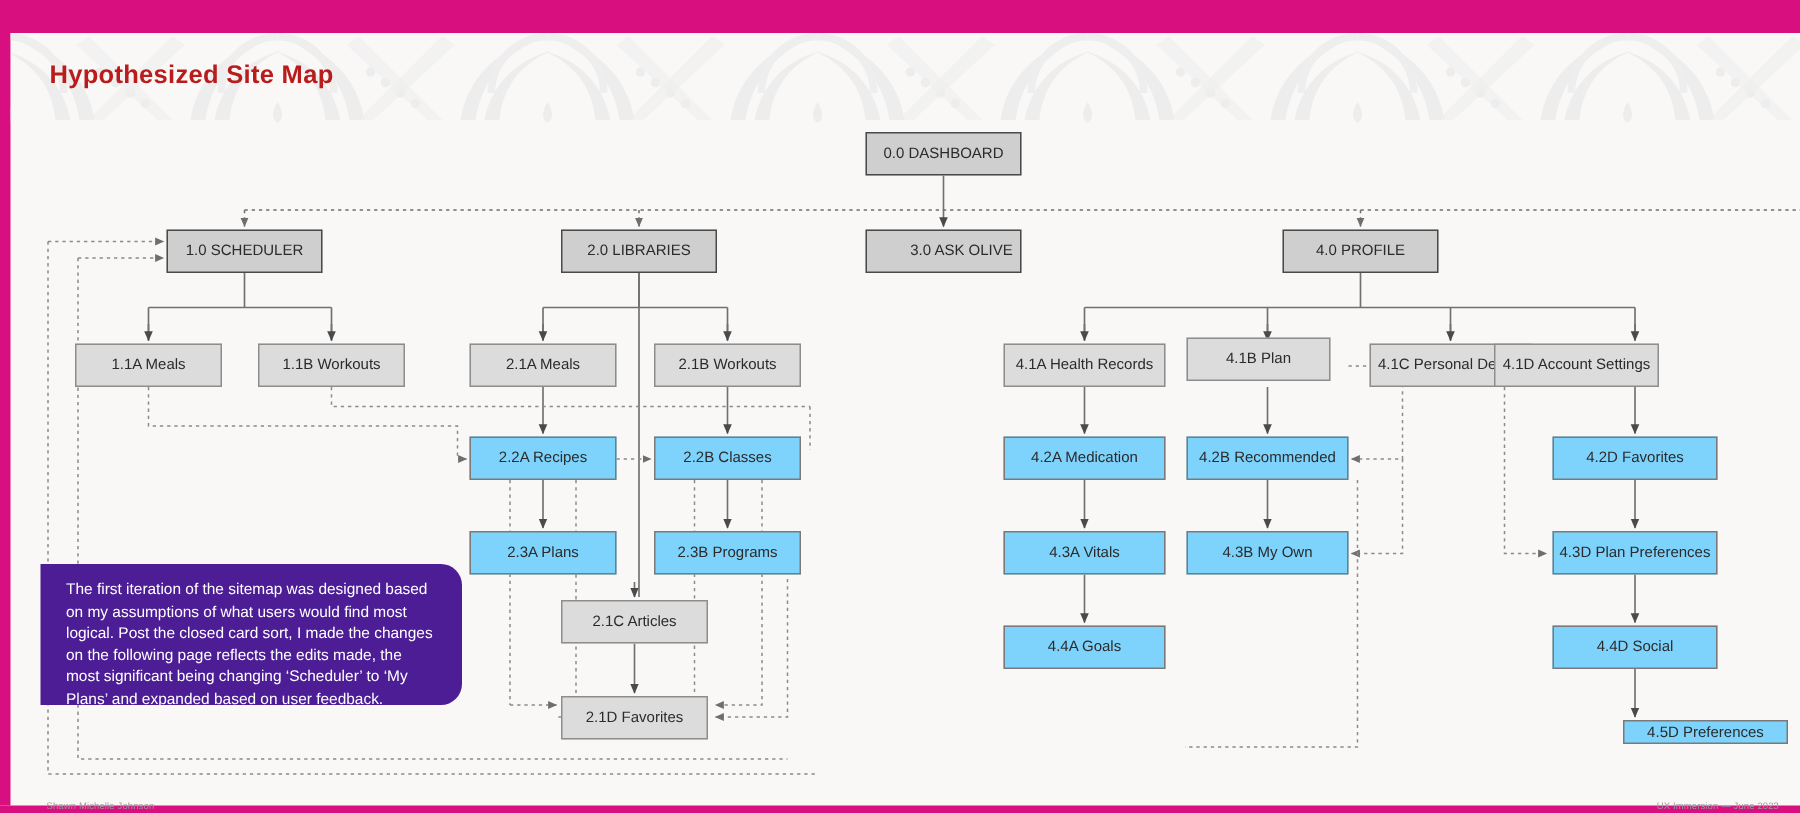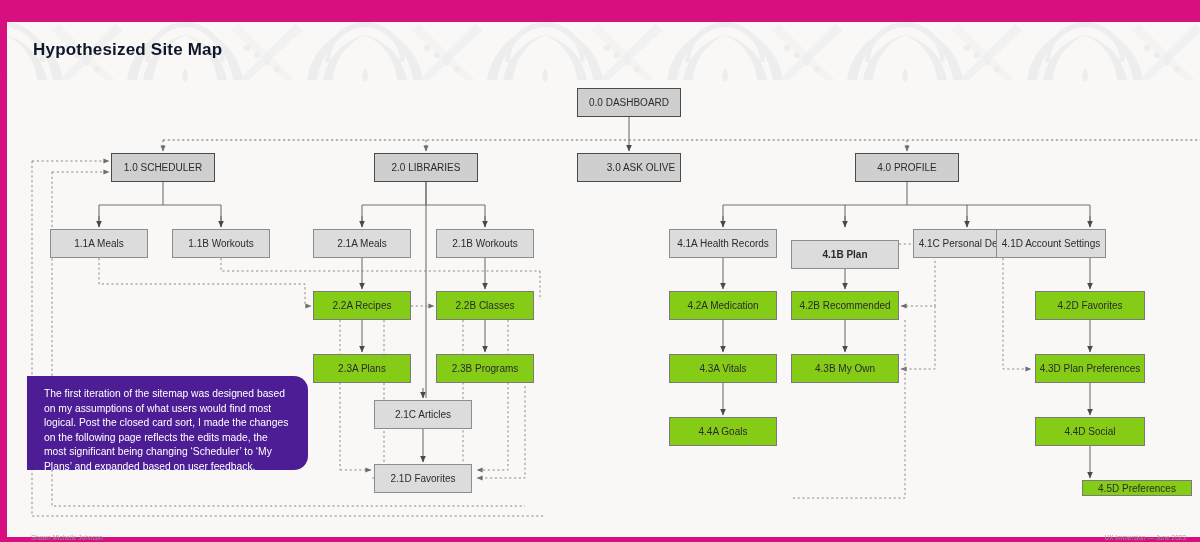--- a/index.html
+++ b/index.html
@@ -15,38 +15,38 @@
   .bar-top{position:absolute;left:0;top:0;width:1200px;height:22px;background:#d80f7f;}
   .bar-bottom{position:absolute;left:0;bottom:0;width:1200px;height:5px;background:#d80f7f;}
   .rail-left{position:absolute;left:0;top:22px;width:7px;height:515px;background:#d80f7f;}
 
   
   .ornament{position:absolute;left:7px;top:22px;width:1193px;height:60px;overflow:hidden;}
   .ornament svg{display:block;}
 
   .title{
     position:absolute;left:33px;top:40px;
-    font-size:17px;font-weight:bold;color:#0f172a;letter-spacing:.2px;
+    font-size:17px;font-weight:bold;color:#b91c1c;letter-spacing:.2px;
     white-space:nowrap;
   }
 
   
   #canvas{position:absolute;left:0;top:0;width:1200px;height:542px;}
   #wires{position:absolute;left:0;top:0;}
 
   
   .node{
     position:absolute;box-sizing:border-box;
     display:flex;align-items:center;justify-content:center;
     font-size:10px;color:#2b2b2b;text-align:center;
     line-height:1.1;white-space:nowrap;
   }
   .node.filled{background:#cfcfcf;border:1.4px solid #4a4a4a;}
   .node.soft{background:#dcdcdc;border:1.2px solid #8d8d8d;}
-  .node.plain{background:#84cc16;border:1.2px solid #7a7a7a;}
+  .node.plain{background:#7dd3fc;border:1.2px solid #7a7a7a;}
 
   
   .callout{
     position:absolute;left:27px;top:376px;width:281px;height:94px;
     background:#4c1d95;border-radius:0 14px 14px 0;
     box-sizing:border-box;padding:11px 16px 0 17px;
   }
   .callout p{
     margin:0;color:#ffffff;font-size:10.3px;line-height:1.42;
   }
@@ -205,21 +205,21 @@
     <div class="node soft" style="left:313px;top:229px;width:98px;height:29px;">2.1A Meals</div>
     <div class="node soft" style="left:436px;top:229px;width:98px;height:29px;">2.1B Workouts</div>
     <div class="node plain" style="left:313px;top:291px;width:98px;height:29px;">2.2A Recipes</div>
     <div class="node plain" style="left:436px;top:291px;width:98px;height:29px;">2.2B Classes</div>
     <div class="node plain" style="left:313px;top:354px;width:98px;height:29px;">2.3A Plans</div>
     <div class="node plain" style="left:436px;top:354px;width:98px;height:29px;">2.3B Programs</div>
     <div class="node soft" style="left:374px;top:400px;width:98px;height:29px;">2.1C Articles</div>
     <div class="node soft" style="left:374px;top:464px;width:98px;height:29px;">2.1D Favorites</div>
 
     <div class="node soft" style="left:669px;top:229px;width:108px;height:29px;">4.1A Health Records</div>
-    <div class="node soft" style="left:791px;top:240px;width:108px;height:29px;font-weight:bold;">4.1B Plan</div>
+    <div class="node soft" style="left:791px;top:225px;width:96px;height:29px;">4.1B Plan</div>
     <div class="node soft" style="left:913px;top:229px;width:108px;height:29px;">4.1C Personal Details</div>
     <div class="node soft" style="left:996px;top:229px;width:110px;height:29px;">4.1D Account Settings</div>
 
     <div class="node plain" style="left:669px;top:291px;width:108px;height:29px;">4.2A Medication</div>
     <div class="node plain" style="left:791px;top:291px;width:108px;height:29px;">4.2B Recommended</div>
     <div class="node plain" style="left:1035px;top:291px;width:110px;height:29px;">4.2D Favorites</div>
 
     <div class="node plain" style="left:669px;top:354px;width:108px;height:29px;">4.3A Vitals</div>
     <div class="node plain" style="left:791px;top:354px;width:108px;height:29px;">4.3B My Own</div>
     <div class="node plain" style="left:1035px;top:354px;width:110px;height:29px;">4.3D Plan Preferences</div>

